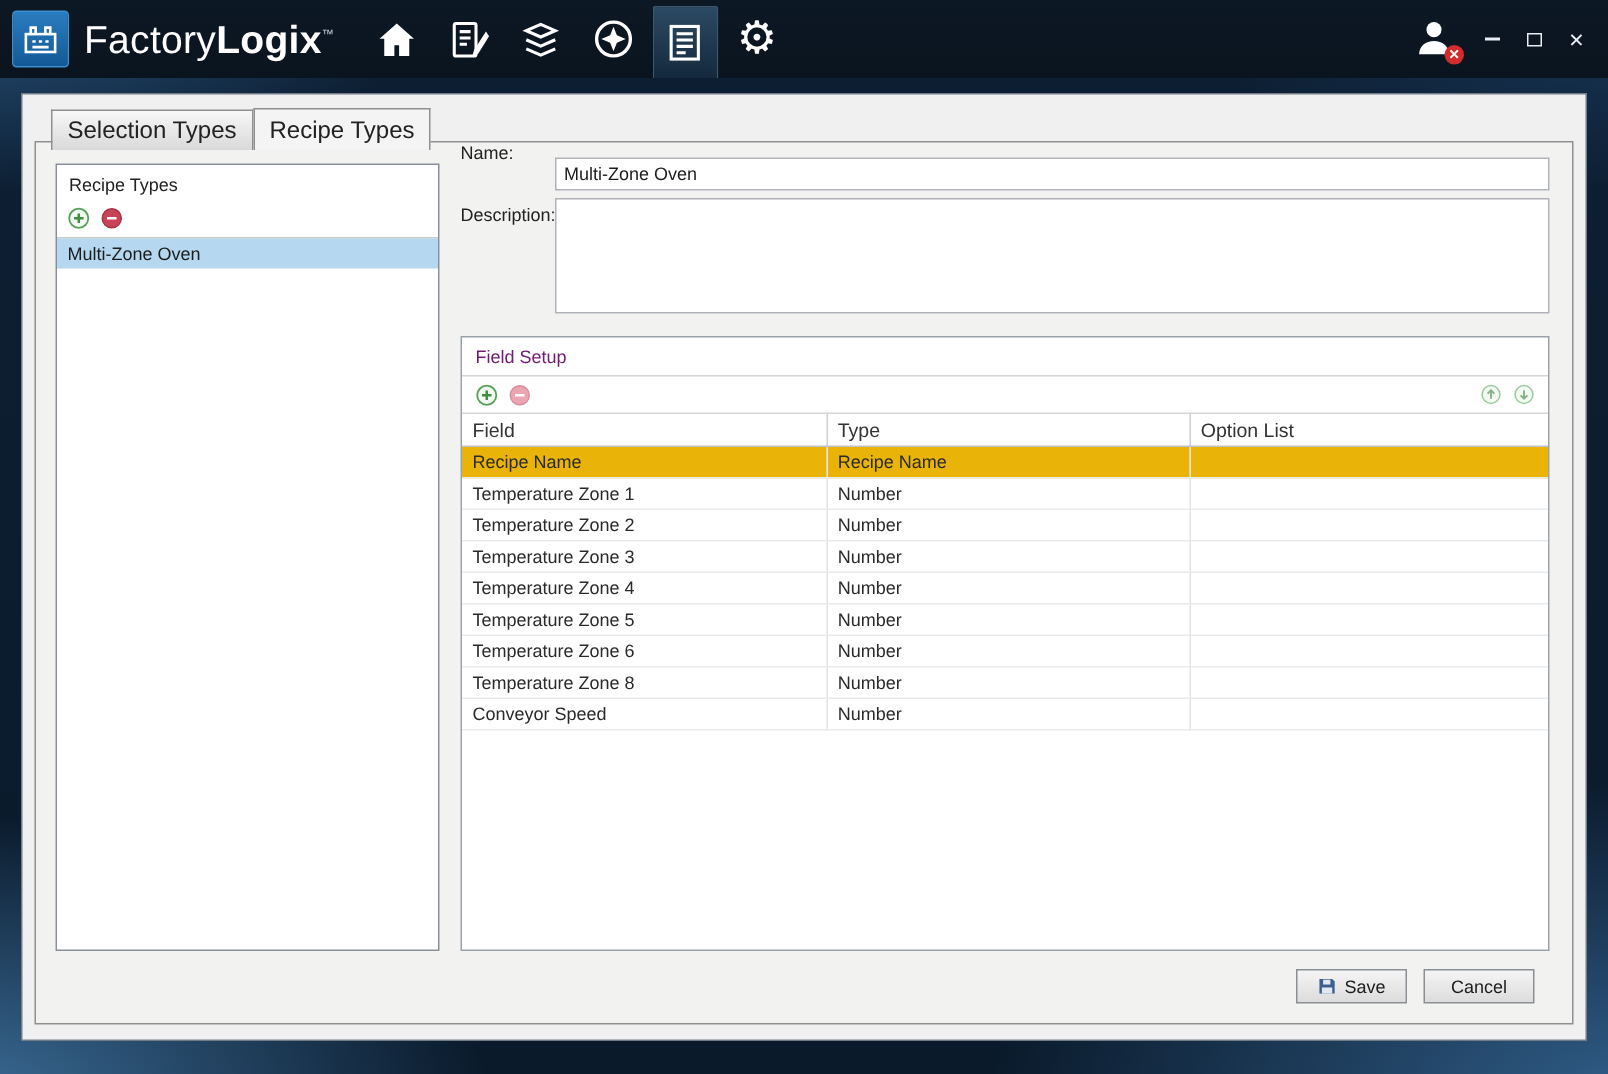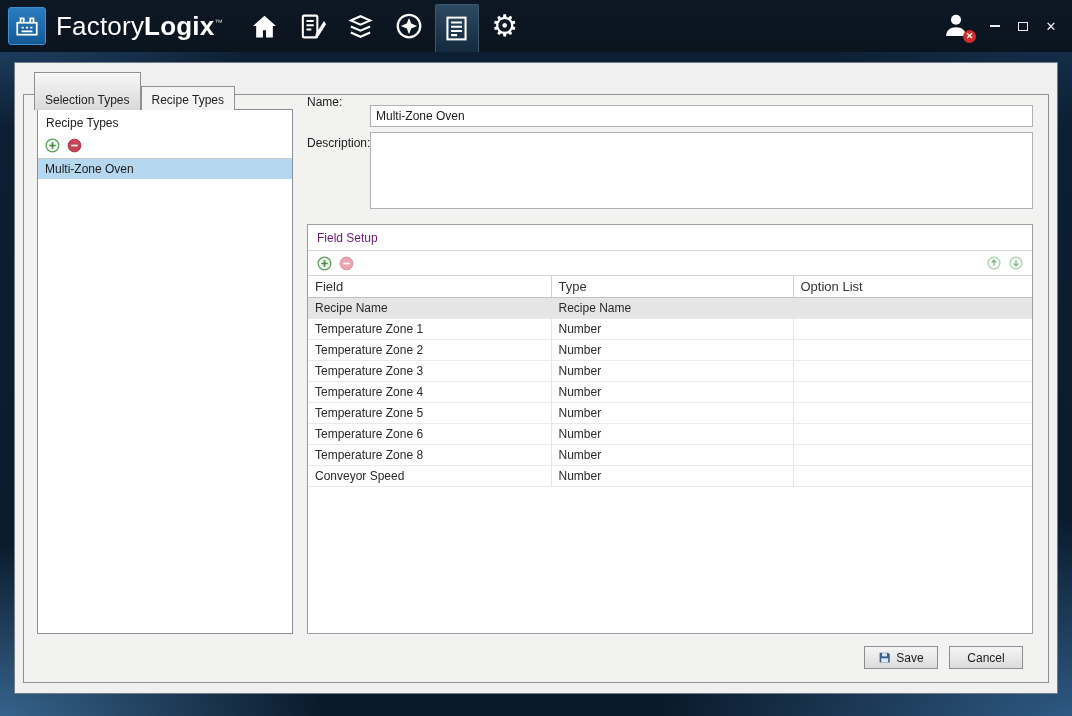--- a/index.html
+++ b/index.html
@@ -49,21 +49,21 @@
   .min-glyph { width: 10px; height: 0; border-bottom: 2px solid #e8eef3; }
   .max-glyph { width: 10px; height: 9px; border: 1.5px solid #e8eef3; }
   .close-glyph { font-size: 13px; line-height: 1; }
 
   .content-frame {
     position: absolute; left: 14px; right: 14px; top: 62px; bottom: 22px;
     background: #f0f0f0; border: 1px solid rgba(10,30,50,.55);
   }
   .tabstrip { position: absolute; top: 9px; left: 19px; display: flex; align-items: flex-end; z-index: 3; }
   .tab {
-    font-size: 12px; color: #222; padding: 20px 10px 3px;
+    font-size: 16px; color: #222; padding: 5px 10px 3px;
     background: linear-gradient(#f7f7f7, #d9d9d9);
     border: 1px solid #8f8f8f; border-bottom: none; cursor: pointer; margin-right: 0px;
   }
   .tab.active { background: #f4f4f4; padding-top: 6px; position: relative; z-index: 4; }
   .tab-page {
     position: absolute; left: 8px; right: 8px; top: 31px; bottom: 10px;
     background: #f2f2f1; border: 1px solid #8f8f8f; z-index: 2;
   }
 
   .left-panel {
@@ -99,21 +99,21 @@
   .field-table th {
     font-size: 13px; font-weight: normal; color: #333; text-align: left; padding: 3px 7px;
     border-right: 1px solid #cdd0d4; border-bottom: 1px solid #bfc3c8; background: #fff; height: 21px;
   }
   .field-table th:last-child { border-right: none; }
   .field-table td {
     font-size: 12px; color: #2a2a2a; padding: 3px 7px; height: 21px;
     border-right: 1px solid #e2e4e6; border-bottom: 1px solid #e8eaec; background: #fff;
   }
   .field-table td:last-child { border-right: none; }
-  .field-table tr.selected td { background: #e5e5e5; }
+  .field-table tr.selected td { background: #eab308; }
 
   .footer-btn {
     position: absolute; width: 74px; height: 23px; font-size: 12px; color: #1c1c1c;
     background: linear-gradient(#f5f5f5, #dcdcdc); border: 1px solid #8a8f96;
     display: flex; align-items: center; justify-content: center; gap: 5px; cursor: pointer;
   }
   .save-btn { left: 840px; top: 551px; }
   .cancel-btn { left: 925px; top: 551px; }
 </style>
 </head>

